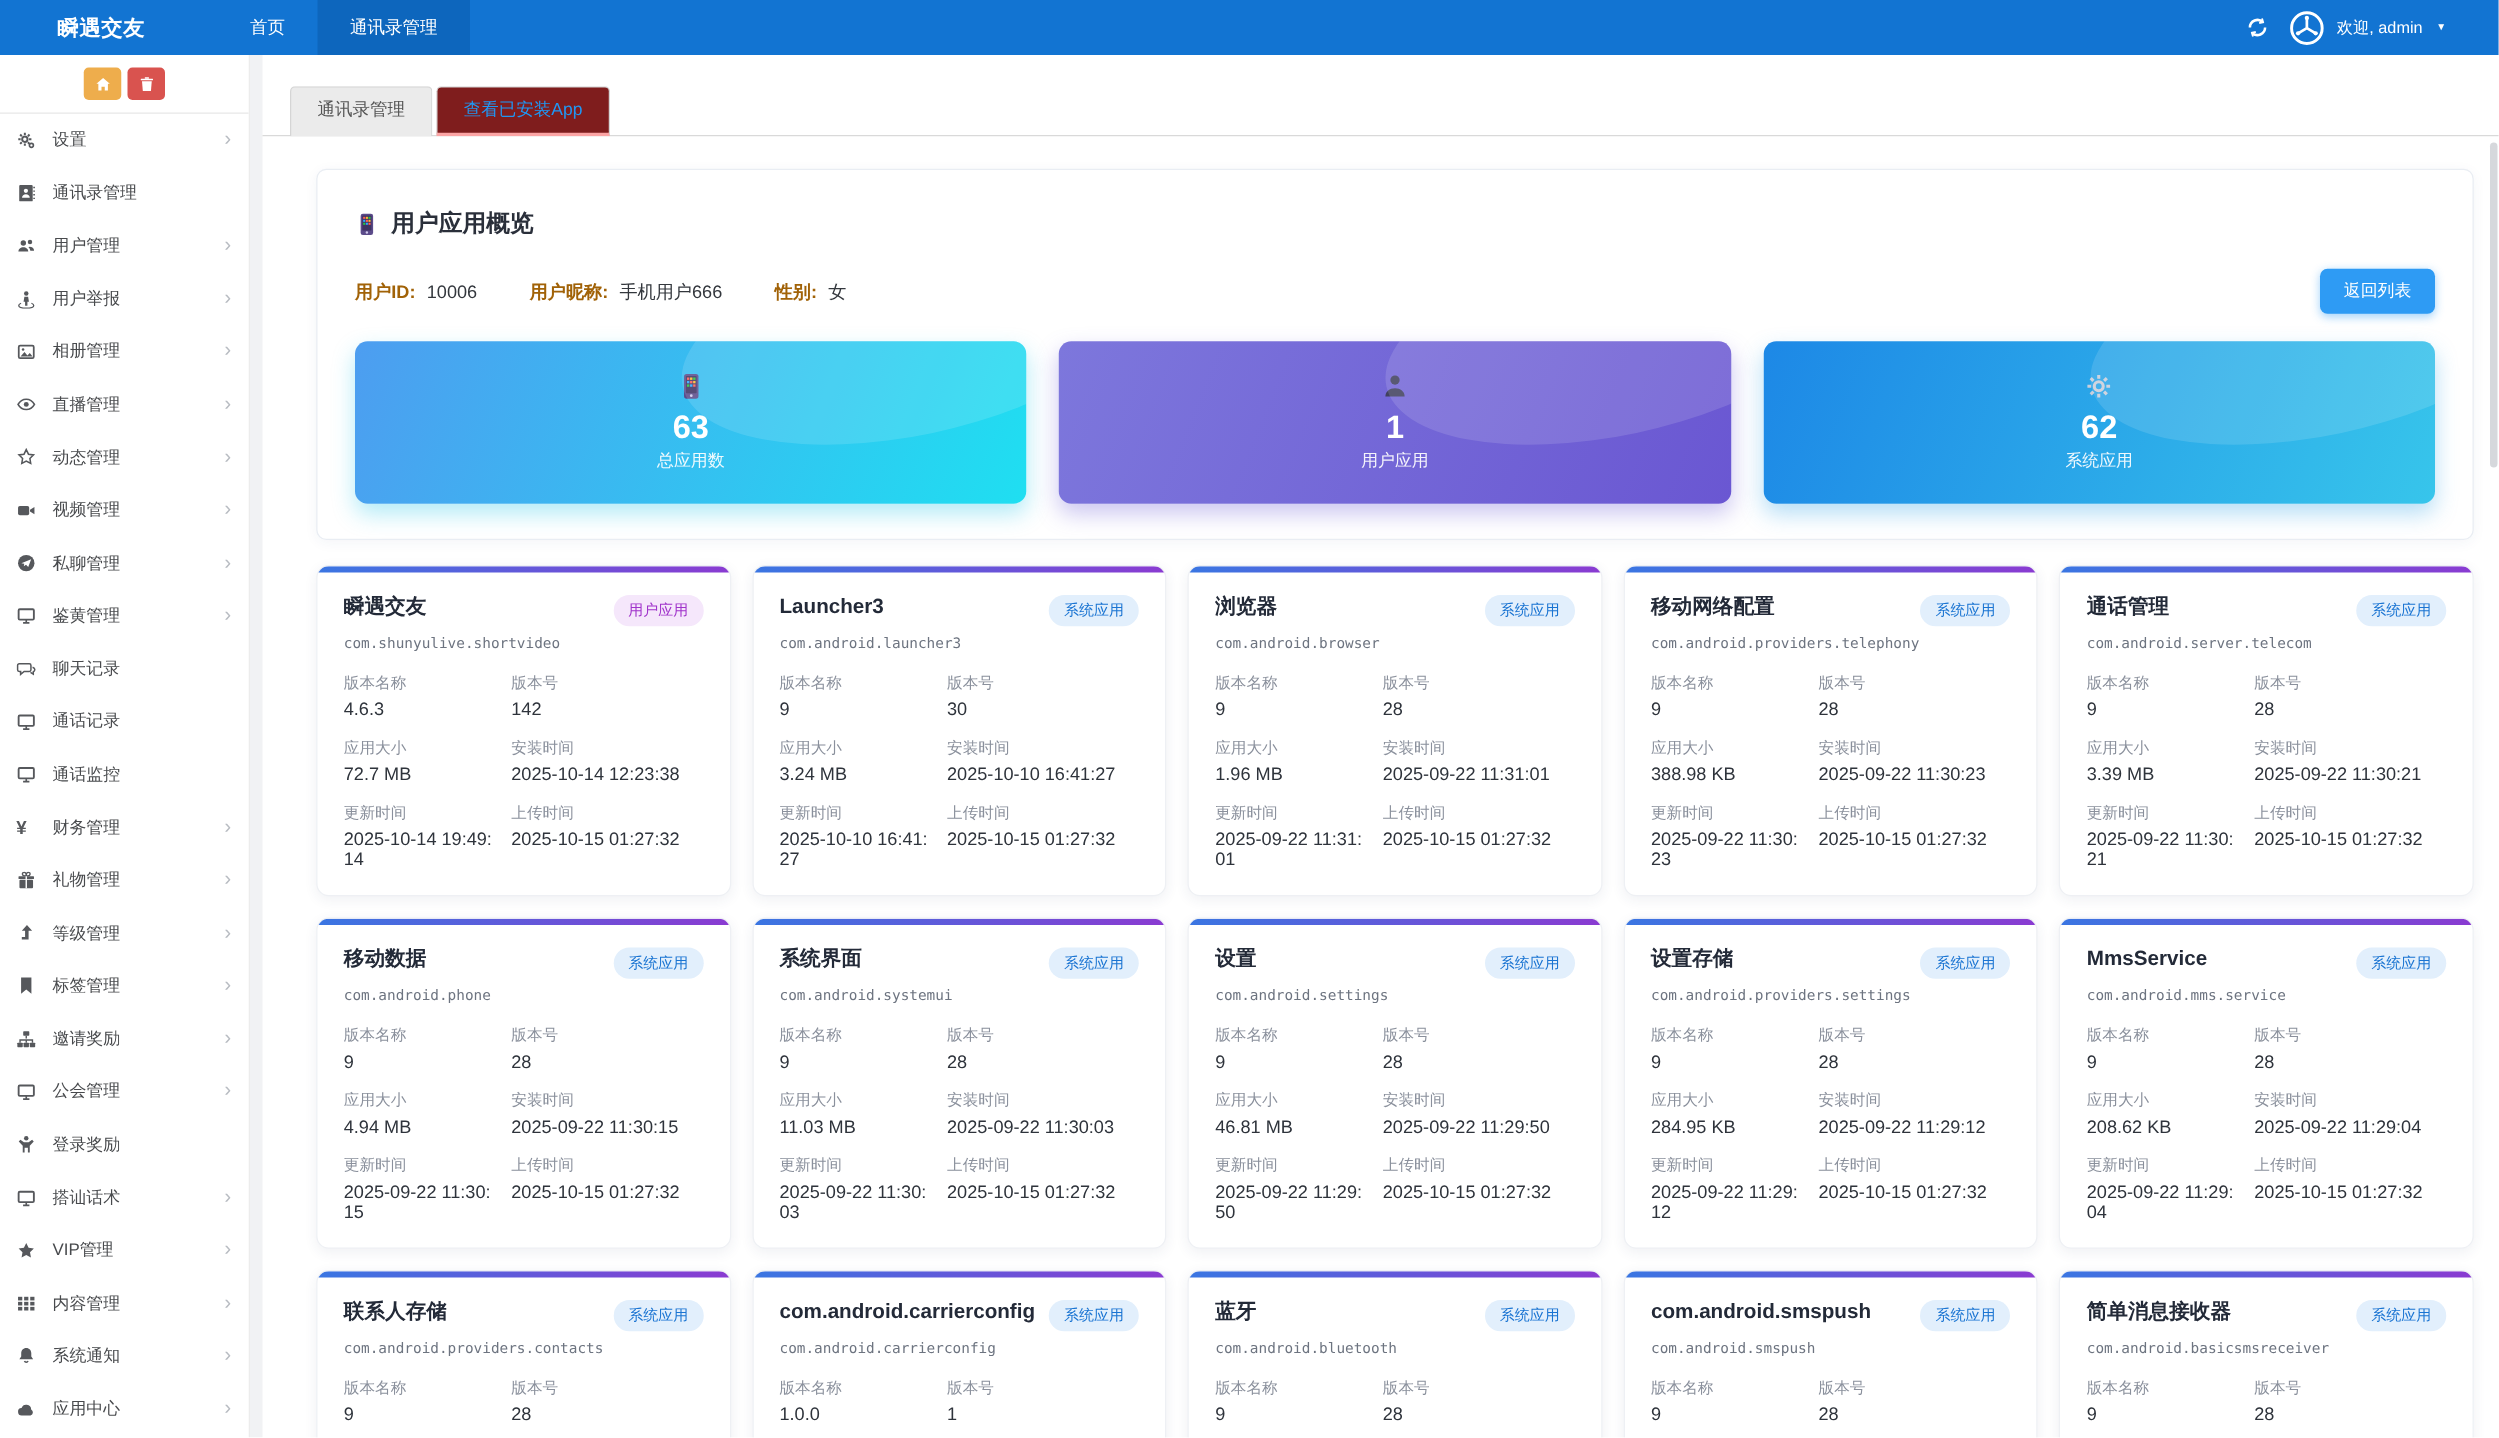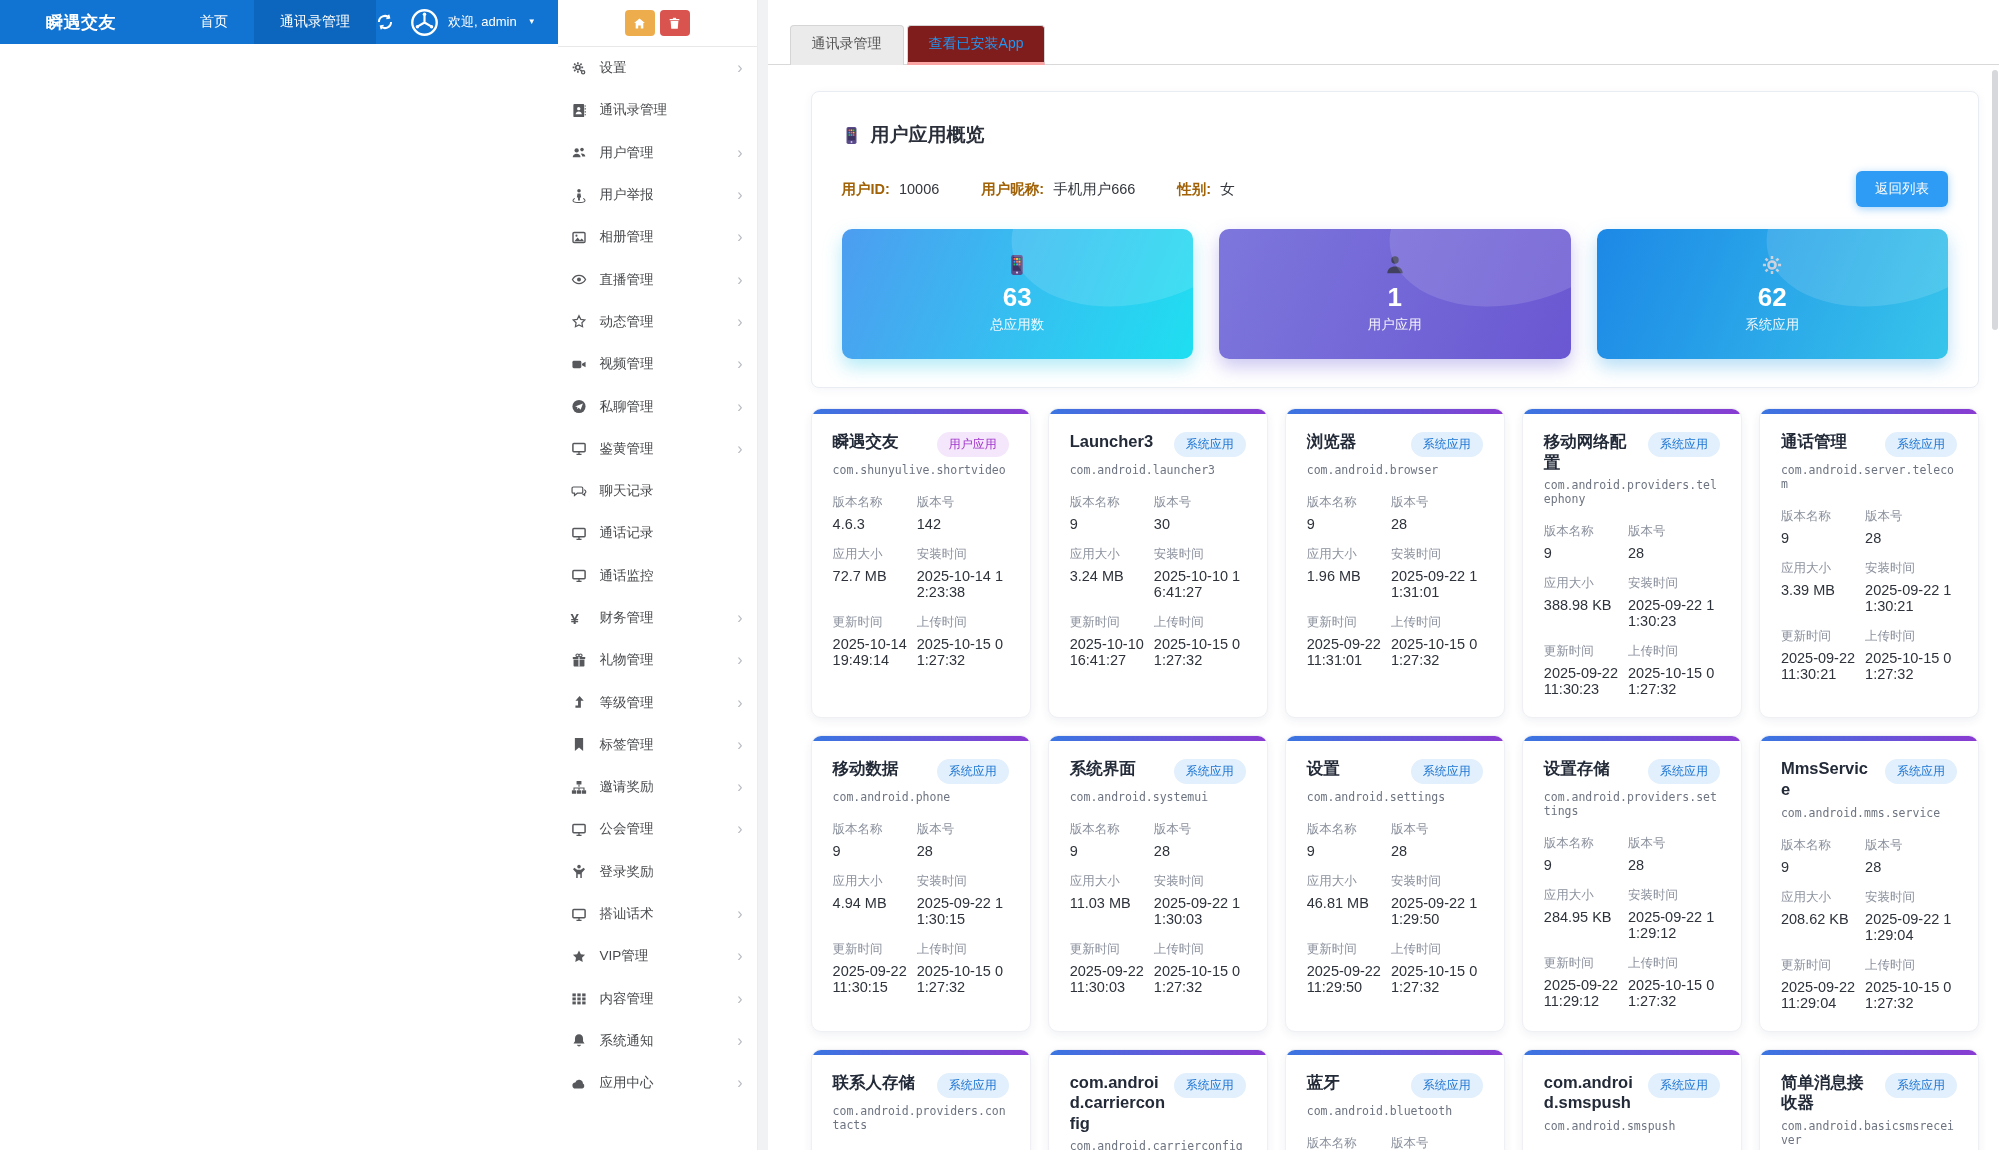--- a/index.html
+++ b/index.html
@@ -1,28 +1,28 @@
 <!DOCTYPE html>
 <html><head>
 <meta charset="utf-8">
 <style>
   * { margin:0; padding:0; box-sizing:border-box; }
   html,body { width:1999px; height:1150px; overflow:hidden; background:#fff;
     font-family:"Liberation Sans","DejaVu Sans",sans-serif; color:#303133; }
   svg { display:block; }
 
-  .app { width:1999px; height:1150px; display:flex; flex-direction:row; }
+  .app { width:1999px; height:1150px; display:flex; flex-direction:column; }
 
   
   .navbar { height:44px; background:#1274d2; display:flex; align-items:stretch; color:#fff; flex:none; }
   .brand { display:flex; align-items:center; padding:0 58px 0 46px; font-size:17px; font-weight:700; letter-spacing:.5px; cursor:pointer; }
   .nav { display:flex; align-items:stretch; }
   .nav-item { display:flex; align-items:center; padding:2px 26px; font-size:14px; cursor:pointer; }
   .nav-item.active { background:#0d66bd; }
-  .nav-right { margin-left:auto; display:flex; align-items:center; padding-right:22px; gap:16px; }
+  .nav-right { margin-left:auto; display:flex; align-items:center; padding-right:42px; gap:16px; }
   .icon-refresh { width:18px; height:18px; color:#fff; cursor:pointer; }
   .user-menu { display:flex; align-items:center; gap:9px; cursor:pointer; }
   .avatar { width:29px; height:29px; color:#fff; }
   .welcome { font-size:13px; }
   .caret { font-size:8px; line-height:1; margin-left:2px; }
 
   .body-row { flex:1; display:flex; min-height:0; }
 
   
   .sidebar { width:200px; flex:none; background:#fff; border-right:1px solid #ececec; overflow:hidden; }

